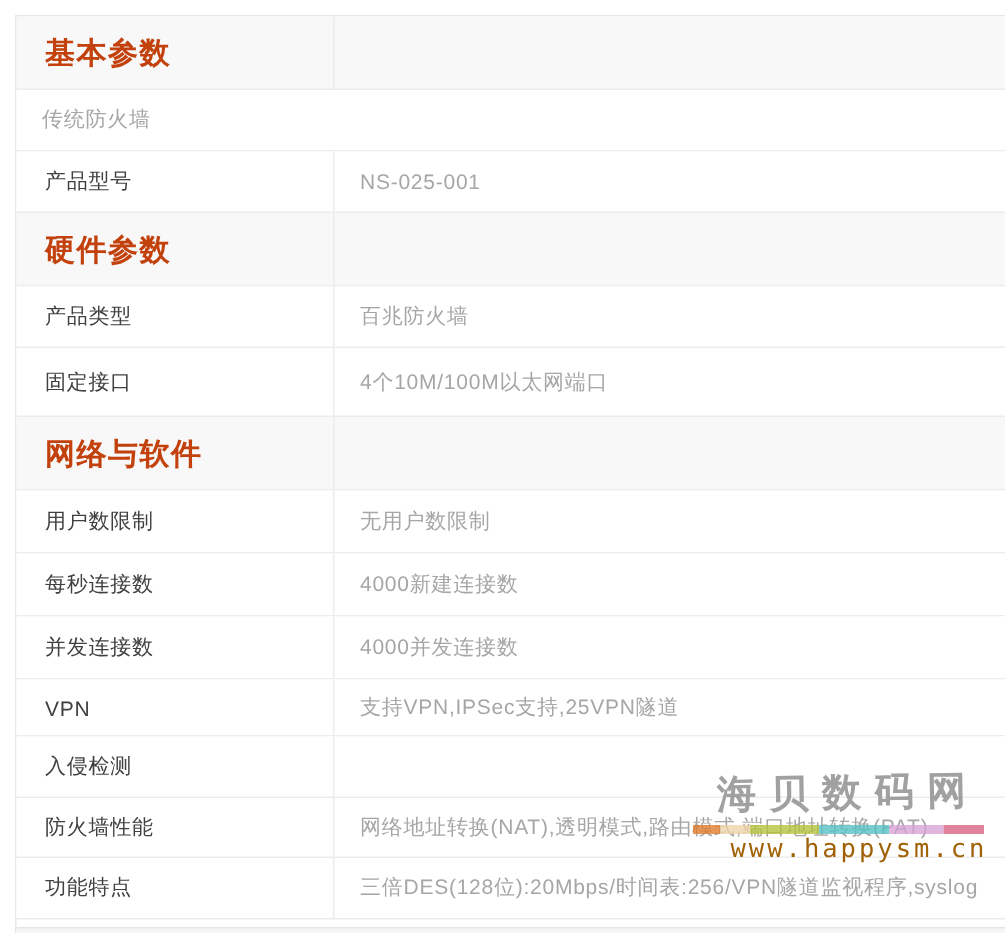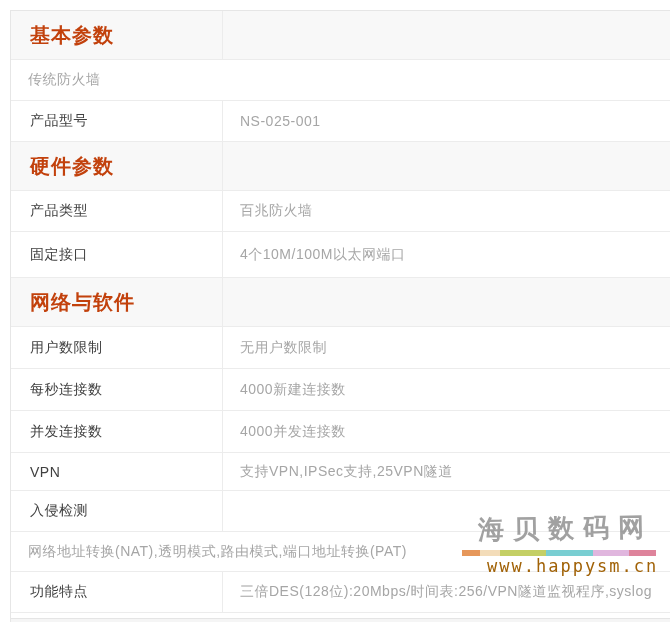--- a/index.html
+++ b/index.html
@@ -150,20 +150,21 @@
   <div class="row" style="height:38px">
     <div class="cell-label">VPN</div>
     <div class="cell-value">支持VPN,IPSec支持,25VPN隧道</div>
   </div>
 
   <div class="row" style="height:41px">
     <div class="cell-label">入侵检测</div>
   </div>
 
   <div class="row" style="height:40px">
+    <div class="cell-label">防火墙性能</div>
     <div class="cell-value">网络地址转换(NAT),透明模式,路由模式,端口地址转换(PAT)</div>
   </div>
 
   <div class="row" style="height:41px">
     <div class="cell-label">功能特点</div>
     <div class="cell-value">三倍DES(128位):20Mbps/时间表:256/VPN隧道监视程序,syslog</div>
   </div>
 
   <div class="next-row-peek"></div>
 </div>

